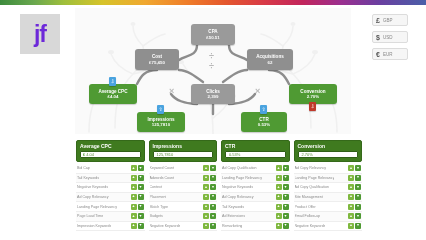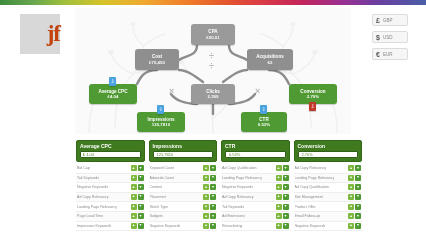--- a/index.html
+++ b/index.html
@@ -19,25 +19,25 @@
       #d6c32a 24%, #f0a830 34%, #ef7d2a 44%,
       #e4572e 53%, #d83a47 62%, #c2255c 71%,
       #9b2f8f 80%, #6a3fa0 89%, #4a5fa8 100%);
   }
 
   
   .logo {
     position: absolute; left: 20px; top: 14px;
     width: 40px; height: 40px;
     background: #d8d8d8;
-    color: #c2410c;
+    color: #6d28d9;
     font-size: 23px; font-weight: bold;
-    line-height: 40px; text-align: right;
+    line-height: 40px; text-align: center;
     letter-spacing: -1px;
-    font-family: Liberation Serif, serif;
+    font-family: Liberation Sans, sans-serif;
   }
 
   .reset-btn {
     position: absolute; left: 78px; top: 19px;
     height: 13px;
     padding: 0 4px 0 3px;
     background: #f4f4f4;
     border: 1px solid #d5d5d5;
     border-radius: 2px;
     display: flex; align-items: center; gap: 2px;

